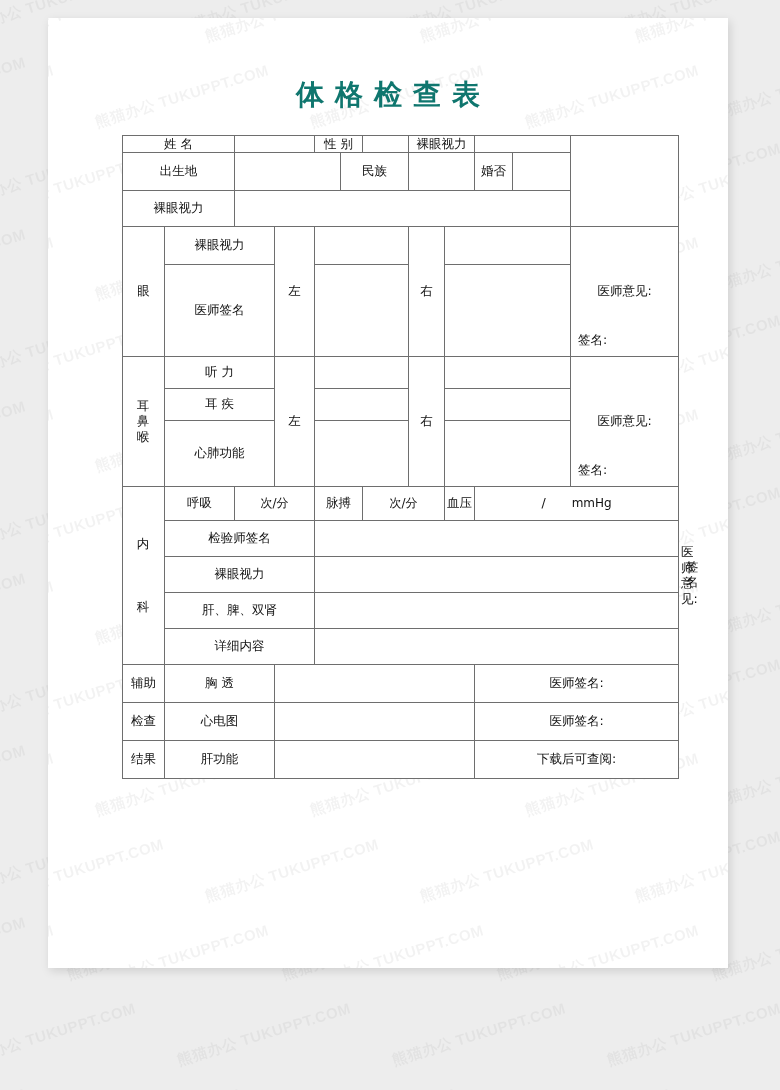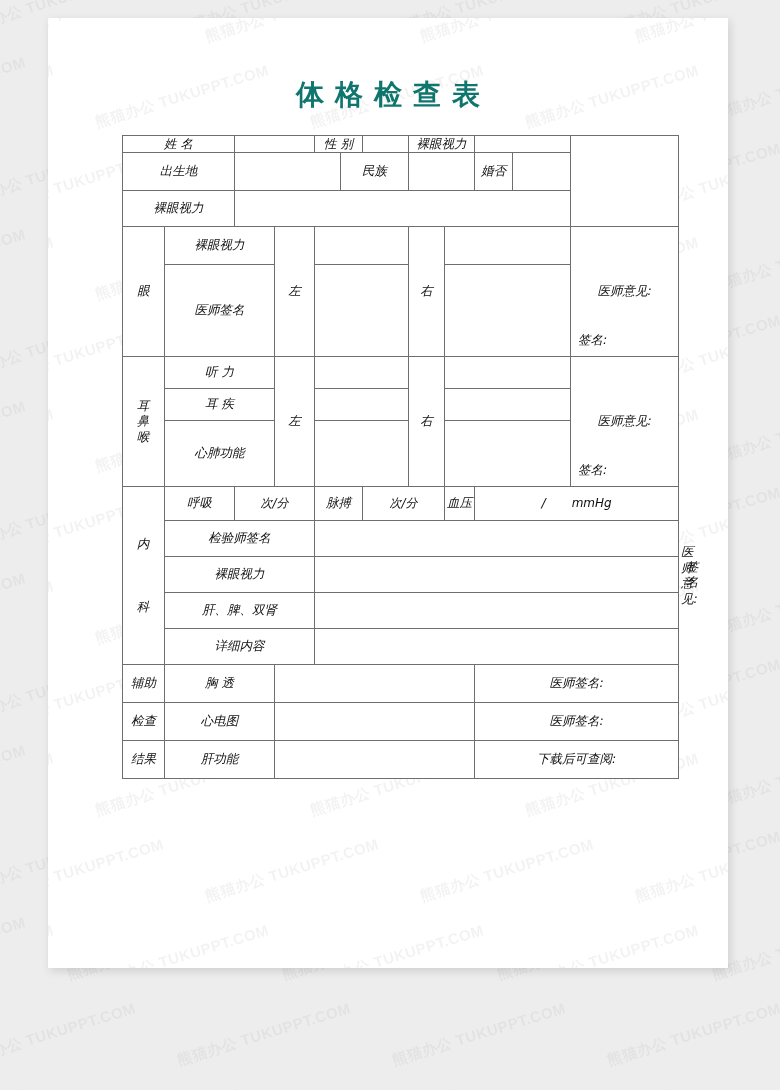--- a/index.html
+++ b/index.html
@@ -73,21 +73,20 @@
     z-index: 4;
   }
 
   
   .tbl-wrap {
     position: absolute;
     left: 74px;
     top: 117px;
     width: 556px;
     z-index: 5;
-    font-style: italic;
   }
   table.grid {
     border-collapse: collapse;
     width: 556px;
     table-layout: fixed;
   }
   table.grid td {
     border: 1px solid #6e6e6e;
     font-size: 12.5px;
     color: #111;

